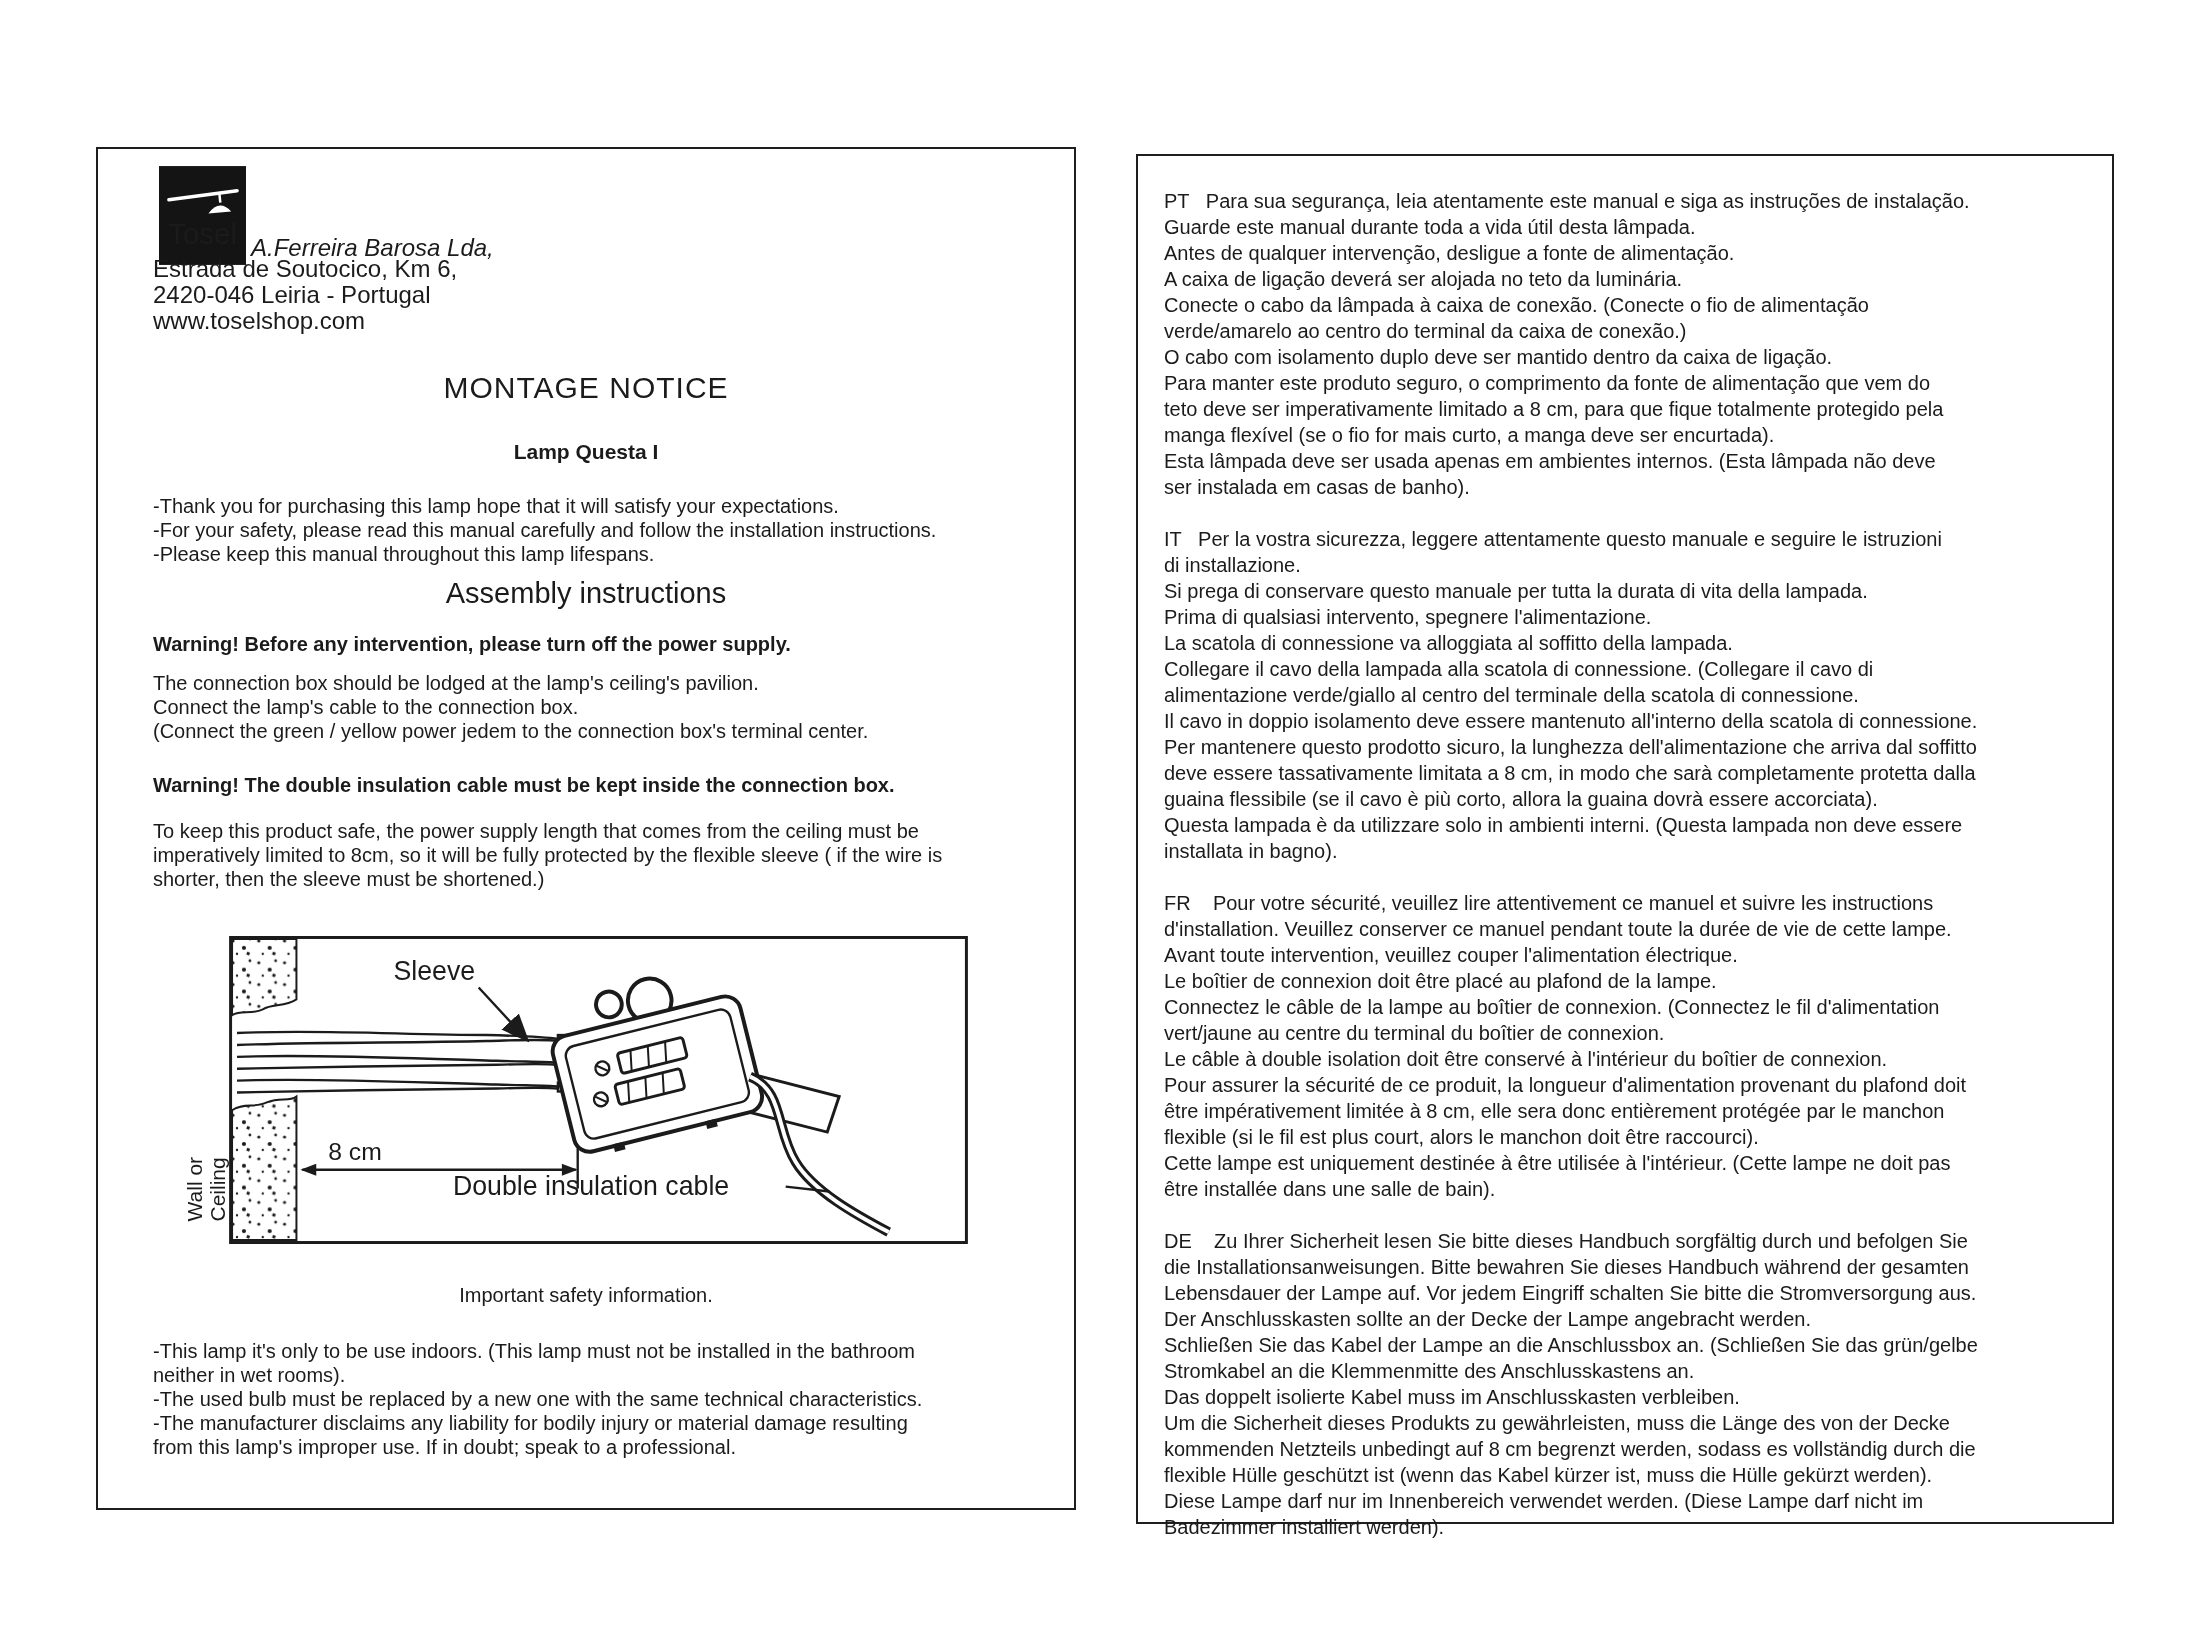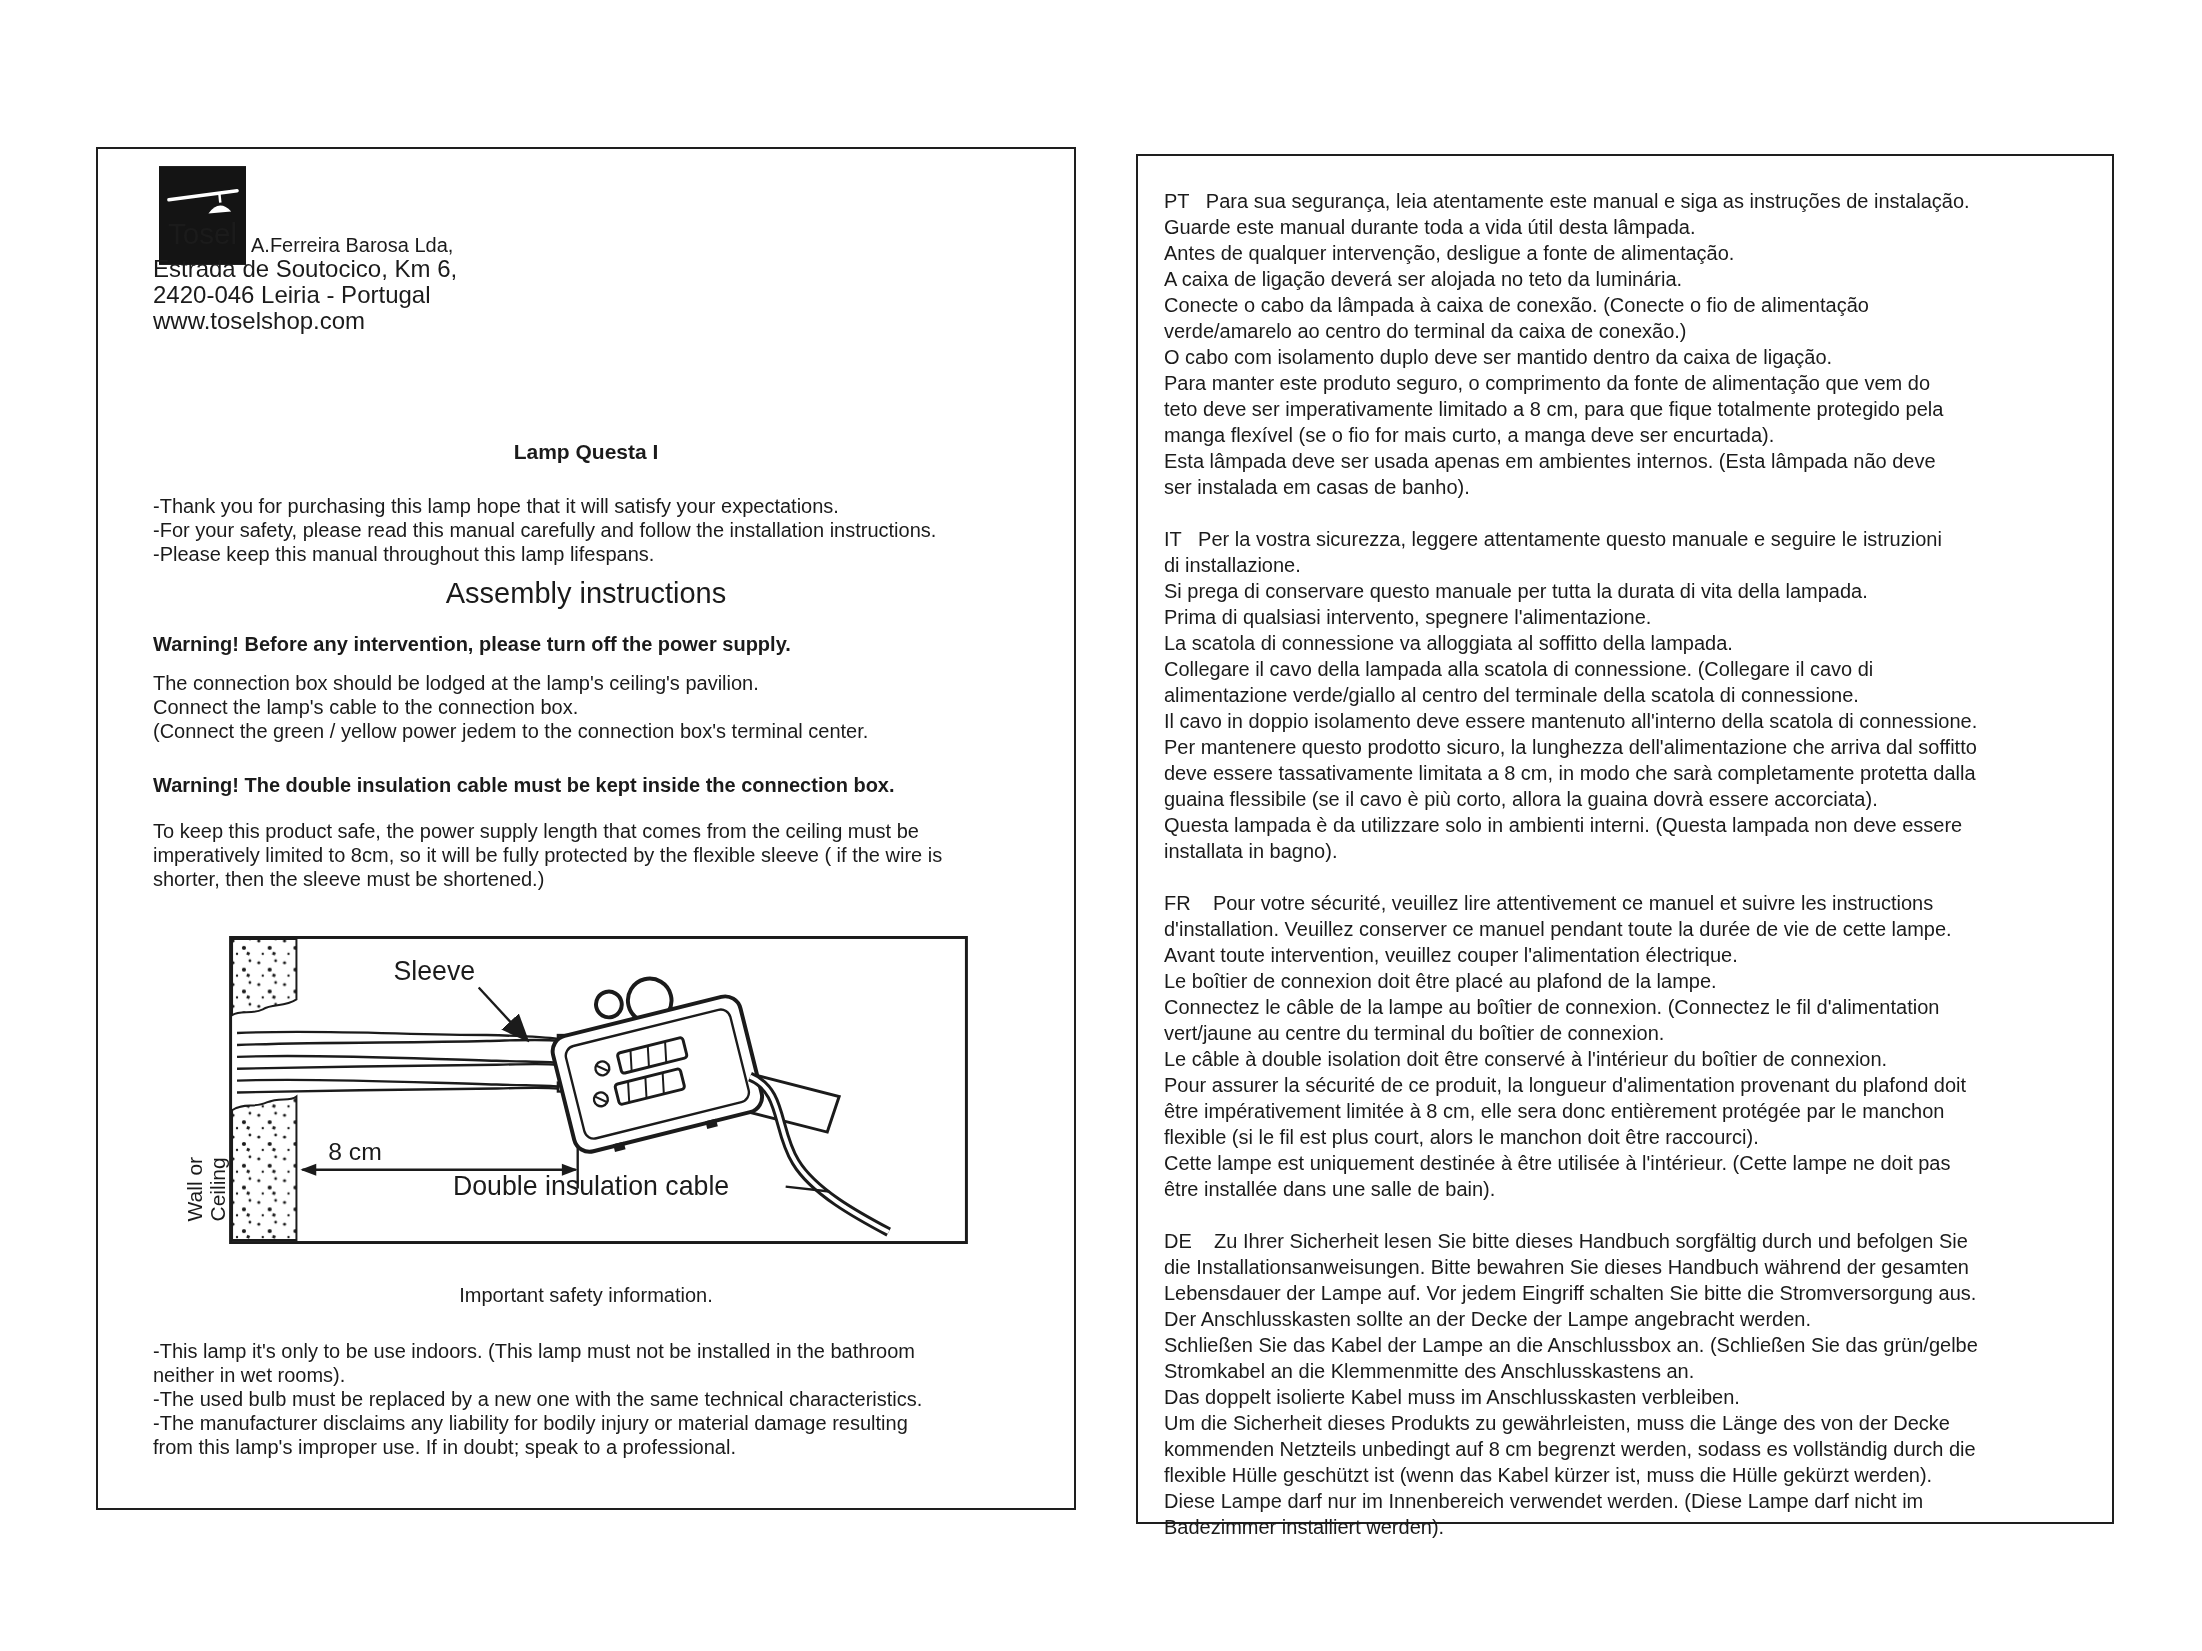--- a/index.html
+++ b/index.html
@@ -14,21 +14,21 @@
   .abs{position:absolute;}
   .pre{white-space:pre;}
   .center{left:0;right:0;text-align:center;}
   .body-text{font-size:20px;line-height:24px;}
   .h-title{font-size:30px;letter-spacing:1px;}
   .h-sub{font-size:21px;font-weight:bold;}
   .h-section{font-size:29px;}
   .h-safety{font-size:20px;}
   .bold{font-weight:bold;}
   .addr{font-size:24px;line-height:26px;}
-  .company{font-size:20px;}
+  .company{font-size:24px;font-style:italic;}
   .lang-col{position:absolute;left:26px;top:14px;right:6px;}
   .lang-block{white-space:pre;font-size:20px;line-height:26px;margin:18px 0 26px 0;}
   .wall-label{
     font-size:21px;line-height:23px;white-space:pre;
     transform:rotate(-90deg);transform-origin:center center;
   }
   svg text{font-family:"Liberation Sans",sans-serif;fill:#1b1b1b;}
   .diag-label{font-size:27px;}
   .dim-label{font-size:25px;}
 </style>
@@ -46,20 +46,21 @@
     </g>
     <text x="9" y="79" font-size="30" fill="#ffffff">Tosel</text>
   </svg>
 
   <div class="abs company" style="left:153px;top:85px;">A.Ferreira Barosa Lda,</div>
 
   <div class="abs addr pre" style="left:55px;top:107px;">Estrada de Soutocico, Km 6,
 2420-046 Leiria - Portugal
 www.toselshop.com</div>
 
+  <div class="abs center h-title" style="top:222px;">MONTAGE NOTICE</div>
 
   <div class="abs center h-sub" style="top:291px;">Lamp Questa I</div>
 
   <div class="abs body-text pre" style="left:55px;top:345px;">-Thank you for purchasing this lamp hope that it will satisfy your expectations.
 -For your safety, please read this manual carefully and follow the installation instructions.
 -Please keep this manual throughout this lamp lifespans.</div>
 
   <div class="abs center h-section" style="top:428px;">Assembly instructions</div>
 
   <div class="abs body-text bold pre" style="left:55px;top:483px;">Warning! Before any intervention, please turn off the power supply.</div>

